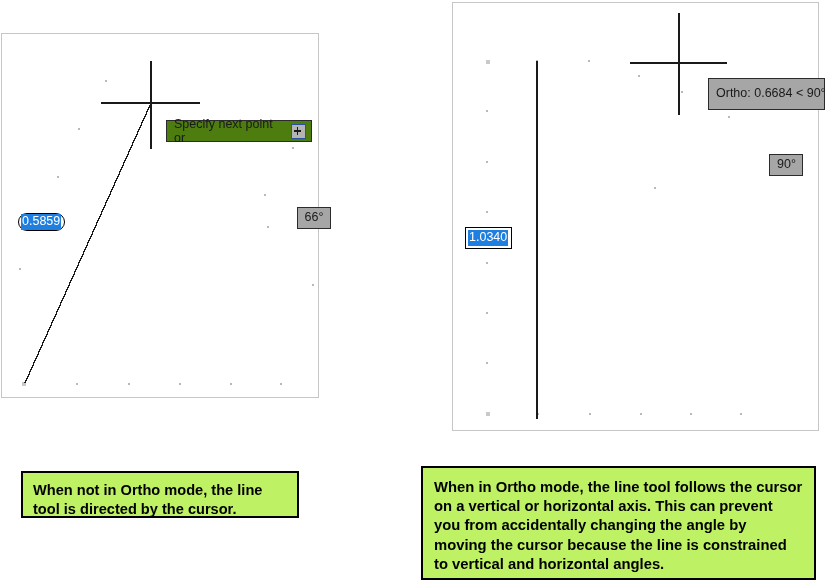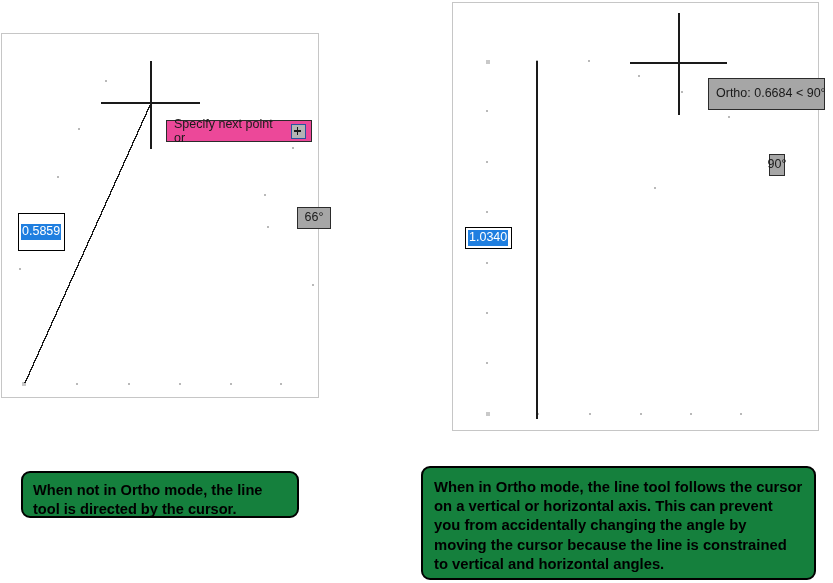--- a/index.html
+++ b/index.html
@@ -55,21 +55,21 @@
     padding: 4px 7px 5px 7px;
     white-space: nowrap;
     box-sizing: border-box;
     display: flex;
     align-items: center;
   }
   .tooltip-gray .tip-text { display: inline-block; }
 
   .prompt-box {
     position: absolute;
-    background: #ec4899;
+    background: #4d7c0f;
     border: 1px solid #2b2b2b;
     box-sizing: border-box;
     display: flex;
     align-items: center;
     justify-content: space-between;
     padding: 0 5px 0 7px;
     font-size: 12.5px;
     color: #1a1a1a;
   }
   .prompt-btn {
@@ -110,23 +110,23 @@
     color: #ffffff;
     font-size: 12.5px;
     line-height: 1.25;
     padding: 0 1px;
     display: inline-block;
   }
 
   
   .callout {
     position: absolute;
-    background: #15803d;
+    background: #bef264;
     border: 2px solid #000000;
-    border-radius: 9px;
+    border-radius: 0;
     box-sizing: border-box;
     font-weight: bold;
     color: #000000;
     font-size: 14.6px;
     line-height: 1.27;
     padding: 8px 10px;
   }
   #callout-left  { left: 21px;  top: 471px; width: 278px; height: 47px; }
   #callout-right { left: 421px; top: 466px; width: 395px; height: 114px;
                    font-size: 14.8px; line-height: 1.3; padding: 10px 11px; }
@@ -160,21 +160,21 @@
 
     <line x1="149" y1="69" x2="23" y2="349" stroke="#1a1a1a" stroke-width="1.3"></line>
   </svg>
 </div>
 
 <div class="prompt-box" id="prompt-left" style="left:166px; top:120px; width:146px; height:22px;">
   <span>Specify next point or</span>
   <span class="prompt-btn"></span>
 </div>
 
-<div class="value-box" id="len-left" style="left:18px; top:213px; width:47px; height:38px;">
+<div class="value-box" id="len-left" style="left:18px; top:213px; width:47px; height:18px;border-radius:11px;">
   <span class="val">0.5859</span>
 </div>
 
 <div class="tooltip-gray" id="ang-left" style="left:265px; top:207px; width:34px; height:22px; justify-content:center;margin-left:32px;">
   <span class="tip-text">66°</span>
 </div>
 
 <div class="cad-canvas" id="canvas-right">
 
   <div class="dot-grid">
@@ -206,21 +206,21 @@
     <line x1="177" y1="60" x2="274" y2="60" stroke="#1a1a1a" stroke-width="1.4"></line>
 
     <line x1="84" y1="58" x2="84" y2="416" stroke="#1a1a1a" stroke-width="1.6"></line>
   </svg>
 </div>
 
 <div class="tooltip-gray" id="ortho-tip" style="left:692px; top:78px; width:117px; height:32px;margin-left:16px;">
   <span class="tip-text">Ortho: 0.6684 &lt; 90°</span>
 </div>
 
-<div class="tooltip-gray" id="ang-right" style="left:769px; top:154px; width:16px; height:22px; justify-content:center;">
+<div class="tooltip-gray" id="ang-right" style="left:769px; top:154px; width:34px; height:22px; justify-content:flex-start;">
   <span class="tip-text">90°</span>
 </div>
 
 <div class="value-box" id="len-right" style="left:465px; top:227px; width:47px; height:22px;">
   <span class="val">1.0340</span>
 </div>
 
 <div class="callout" id="callout-left">When not in Ortho mode, the line tool is directed by the cursor.</div>
 
 <div class="callout" id="callout-right">When in Ortho mode, the line tool follows the cursor on a vertical or horizontal axis. This can prevent you from accidentally changing the angle by moving the cursor because the line is constrained to vertical and horizontal angles.</div>

